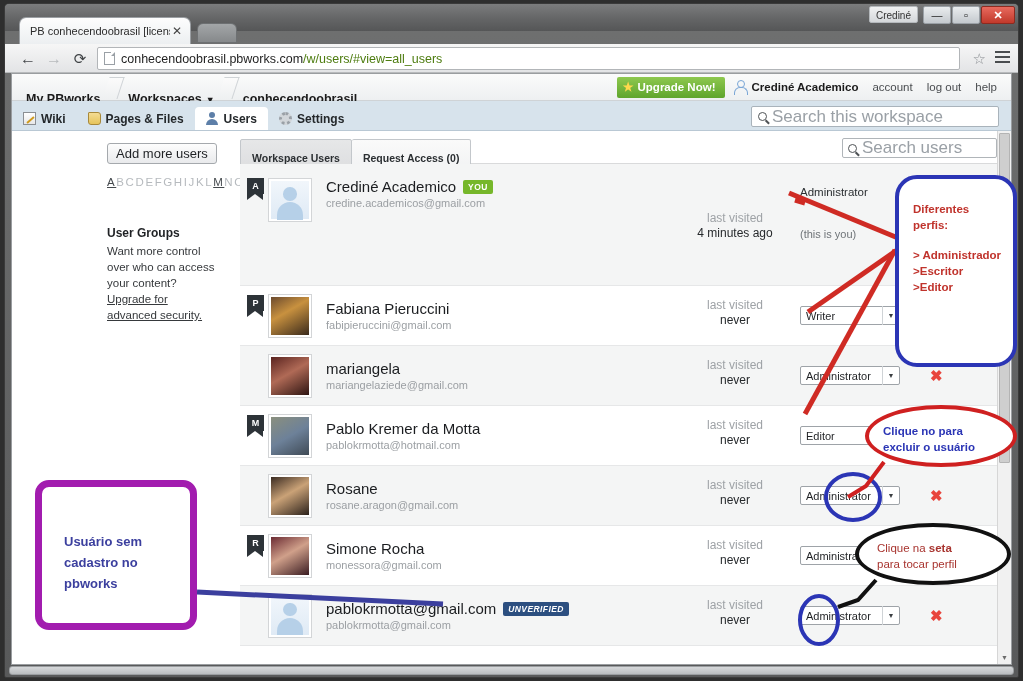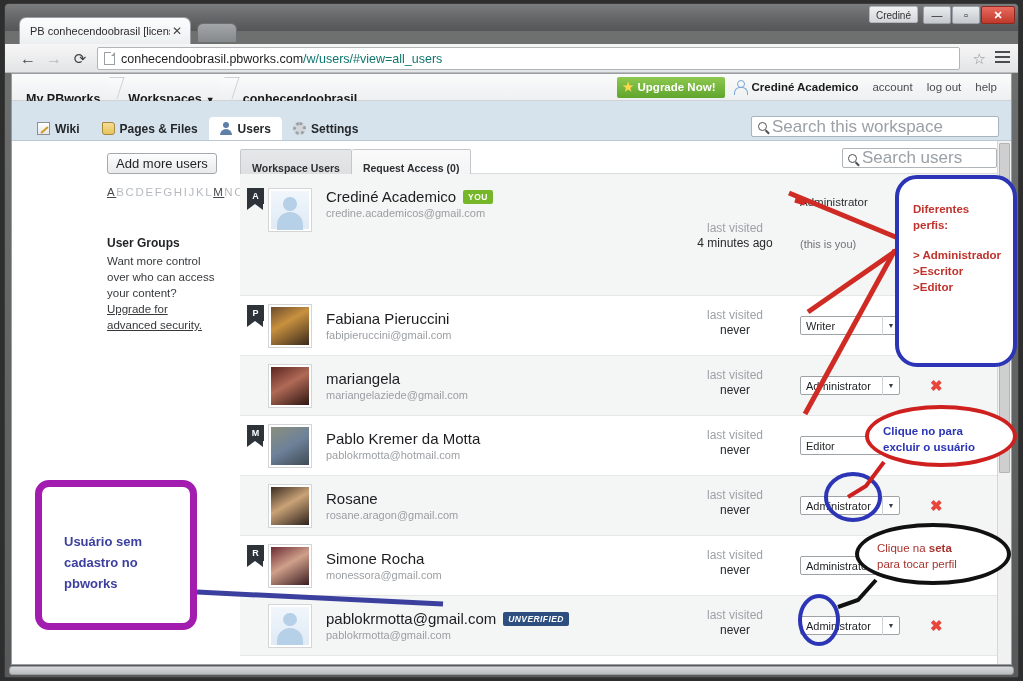--- a/index.html
+++ b/index.html
@@ -57,21 +57,21 @@
   .navbtn.fwd { left:38px; color:#b7babd; }
   .navbtn.reload { left:64px; font-size:15px; color:#3f4245; }
   .omnibox { position:absolute; left:92px; top:3px; right:58px; height:23px;
      background:#fff; border:1px solid #b2b5b8; border-radius:2px;
      display:flex; align-items:center; padding:0 6px; }
   .page-glyph { width:11px; height:13px; border:1px solid #9aa0a6; background:#fff;
      position:relative; margin-right:6px; flex:none; }
   .page-glyph:after{content:"";position:absolute;right:-1px;top:-1px;
      border-left:4px solid #fff;border-bottom:4px solid #9aa0a6;}
   .url { font-size:12.5px; color:#1f1f1f; white-space:nowrap; }
-  .url .dim { color:#0f766e; }
+  .url .dim { color:#4d7c0f; }
   .star { position:absolute; right:32px; top:6px; font-size:15px; color:#8c9094; }
   .hamburger { position:absolute; right:8px; top:7px; width:15px; height:12px;
      display:flex; flex-direction:column; justify-content:space-between; }
   .hamburger i { display:block; height:2px; background:#4a4d50; }
 
   
   .viewport { position:absolute; left:6px; top:69px; right:6px; bottom:12px;
      background:#fff; border:1px solid #9a9da0; overflow:hidden; }
 
   
@@ -92,23 +92,23 @@
   .star-icon { color:#ffd84d; font-size:12px; }
   .person-icon { width:13px; height:14px; margin-right:5px; position:relative; }
   .person-icon:before{content:"";position:absolute;left:3.5px;top:0;width:6px;height:6px;
      border-radius:50%;border:1.5px solid #7aa6d6;}
   .person-icon:after{content:"";position:absolute;left:0.5px;top:6.5px;width:12px;height:7px;
      border-radius:6px 6px 0 0;border:1.5px solid #7aa6d6;border-bottom:none;}
   .acct-name { font-size:11.5px; font-weight:bold; color:#1b1b1b; margin-right:14px; }
   .acct-link { font-size:11.5px; color:#4a4d50; margin-right:14px; }
 
   
-  .pb-nav { position:relative; height:40px; background:#d7e3ec;
+  .pb-nav { position:relative; height:30px; background:#d7e3ec;
      border-bottom:1px solid #b9c8d4; display:flex; align-items:flex-end;
-     padding-left:14px; }
+     }
   .pb-tab { height:23px; display:flex; align-items:center; gap:5px;
      padding:0 11px; font-size:12px; font-weight:bold; color:#24282b;
      border-radius:4px 4px 0 0; }
   .pb-tab.active { background:#fff; }
   .pb-tab .ic { width:13px; height:13px; display:inline-block; }
   .ic-wiki { background:linear-gradient(#fff,#e7e7e7); border:1px solid #8b8f93; position:relative;}
   .ic-wiki:after{content:"";position:absolute;left:2px;top:6px;width:9px;height:2px;
      background:#cf9b1e;transform:rotate(-40deg);}
   .ic-pages { background:linear-gradient(#f4dc94,#e6c45b); border:1px solid #a8893a;
      border-radius:1px 3px 3px 3px; }

